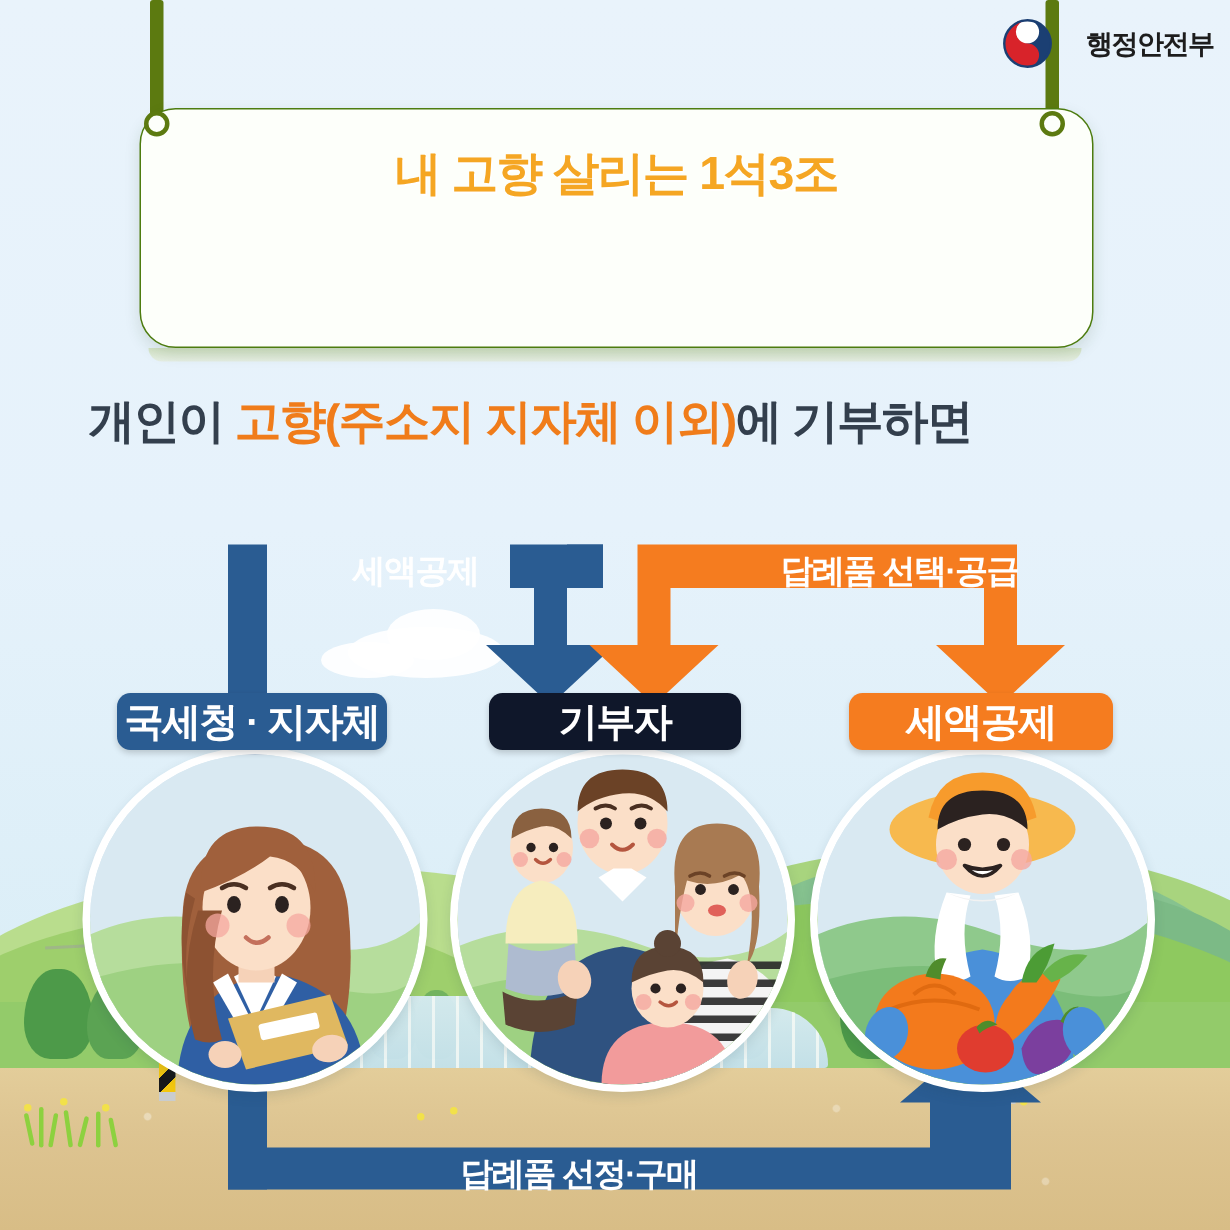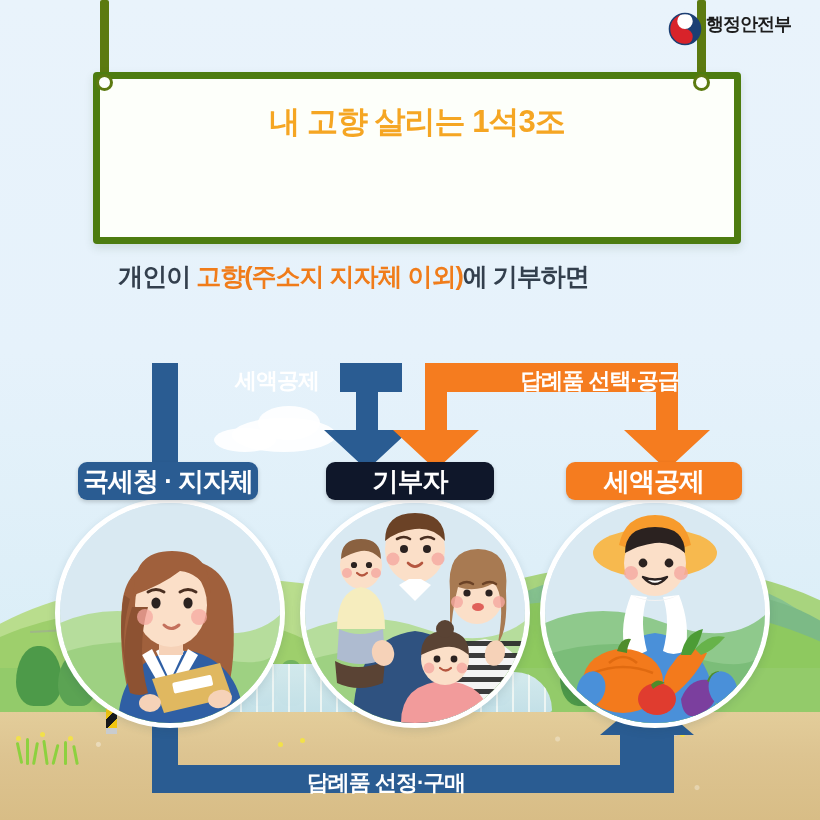--- a/index.html
+++ b/index.html
@@ -45,37 +45,37 @@
      background:repeating-linear-gradient(-45deg,#f2c60f 0 7px,#17181a 7px 14px);}
   .wire{position:absolute;height:2px;background:#9fb08f;opacity:.8;}
   .grass{position:absolute;width:3px;background:#8dd13f;border-radius:2px;}
   .bloom{position:absolute;width:5px;height:5px;border-radius:50%;background:#f2e14a;}
 
   
   .rope{position:absolute;width:9px;background:#5c7a10;border-radius:2px;}
   .eyelet{position:absolute;width:17px;height:17px;border:3px solid #5c7a10;border-radius:50%;
           background:#fdfffb;box-sizing:border-box;}
   .signboard{position:absolute;left:93px;top:72px;width:634px;height:158px;
-     background:#fdfffa;border:7px solid #4d7c0f;border-radius:4px;
+     background:#fdfffa;border:1px solid #4d7c0f;border-radius:24px;
      box-shadow:0 4px 10px rgba(40,70,20,.13);}
   .sign-shadow{position:absolute;left:99px;top:232px;width:622px;height:9px;
      background:linear-gradient(#cfe0bd,#e6eee0);border-radius:0 0 10px 10px;opacity:.85;}
   .title-sub{position:absolute;left:0;top:22px;width:100%;text-align:center;
      font-size:31px;font-weight:700;color:#f5a623;letter-spacing:-1px;
      text-shadow:1px 1px 0 #fff;}
   .title-main{position:absolute;left:0;top:60px;width:100%;text-align:center;
      font-size:50px;font-weight:700;color:#5b3b22;letter-spacing:-2px;line-height:1.05;}
 
   
-  .logo-wrap{position:absolute;left:668px;top:12px;display:flex;gap:4px;font-family:Liberation Mono, monospace;}
+  .logo-wrap{position:absolute;left:668px;top:12px;display:flex;align-items:center;gap:22px;font-family:Liberation Mono, monospace;}
   .logo-text{font-size:18px;font-weight:700;color:#1d1d1d;letter-spacing:-1px;}
 
   
   .desc{position:absolute;left:0;top:258px;width:707px;text-align:center;
-        font-size:25px;font-weight:700;line-height:1.48;color:#333f4d;letter-spacing:-1px;}
+        font-size:31px;font-weight:700;line-height:1.48;color:#333f4d;letter-spacing:-1px;}
   .hl-o{color:#f07c1a;}
   .hl-r{color:#ef5a22;}
 
   
   .cloud{position:absolute;background:#fff;border-radius:50%;opacity:.92;}
 
   
   .arrow-svg{position:absolute;left:0;top:0;width:820px;height:820px;pointer-events:none;}
   .arrow-label{position:absolute;font-size:22px;font-weight:700;letter-spacing:-1px;
      color:#fff;white-space:nowrap;text-align:center;}

